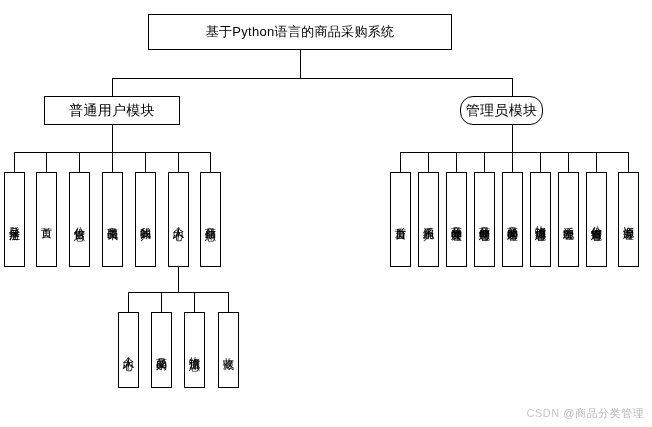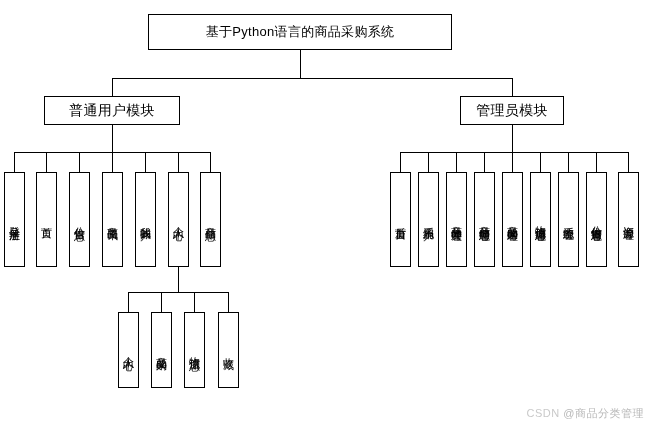--- a/index.html
+++ b/index.html
@@ -85,21 +85,21 @@
       <path d="M540,152 L540,172"></path>
       <path d="M568,152 L568,172"></path>
       <path d="M596,152 L596,172"></path>
       <path d="M628,152 L628,172"></path>
     </g>
   </svg>
 
   <div class="node h" id="title" style="left:148px;top:14px;width:304px;height:36px;">基于Python语言的商品采购系统</div>
 
   <div class="node h" style="left:44px;top:96px;width:136px;height:29px;">普通用户模块</div>
-  <div class="node h" style="left:460px;top:96px;width:104px;height:29px;">管理员模块</div>
+  <div class="node h" style="left:460px;top:96px;width:83px;height:29px;border-radius:13px;">管理员模块</div>
 
   <div class="node v" style="left:4px;top:172px;width:21px;height:95px;">登录注册</div>
   <div class="node v" style="left:36px;top:172px;width:21px;height:95px;">首页</div>
   <div class="node v" style="left:69px;top:172px;width:21px;height:95px;">公告信息</div>
   <div class="node v" style="left:102px;top:172px;width:21px;height:95px;">商品资讯</div>
   <div class="node v" style="left:135px;top:172px;width:21px;height:95px;">我的账户</div>
   <div class="node v" style="left:168px;top:172px;width:21px;height:95px;">个人中心</div>
   <div class="node v" style="left:200px;top:172px;width:21px;height:95px;">商品信息</div>
 
   <div class="node v" style="left:118px;top:312px;width:21px;height:76px;">个人中心</div>

